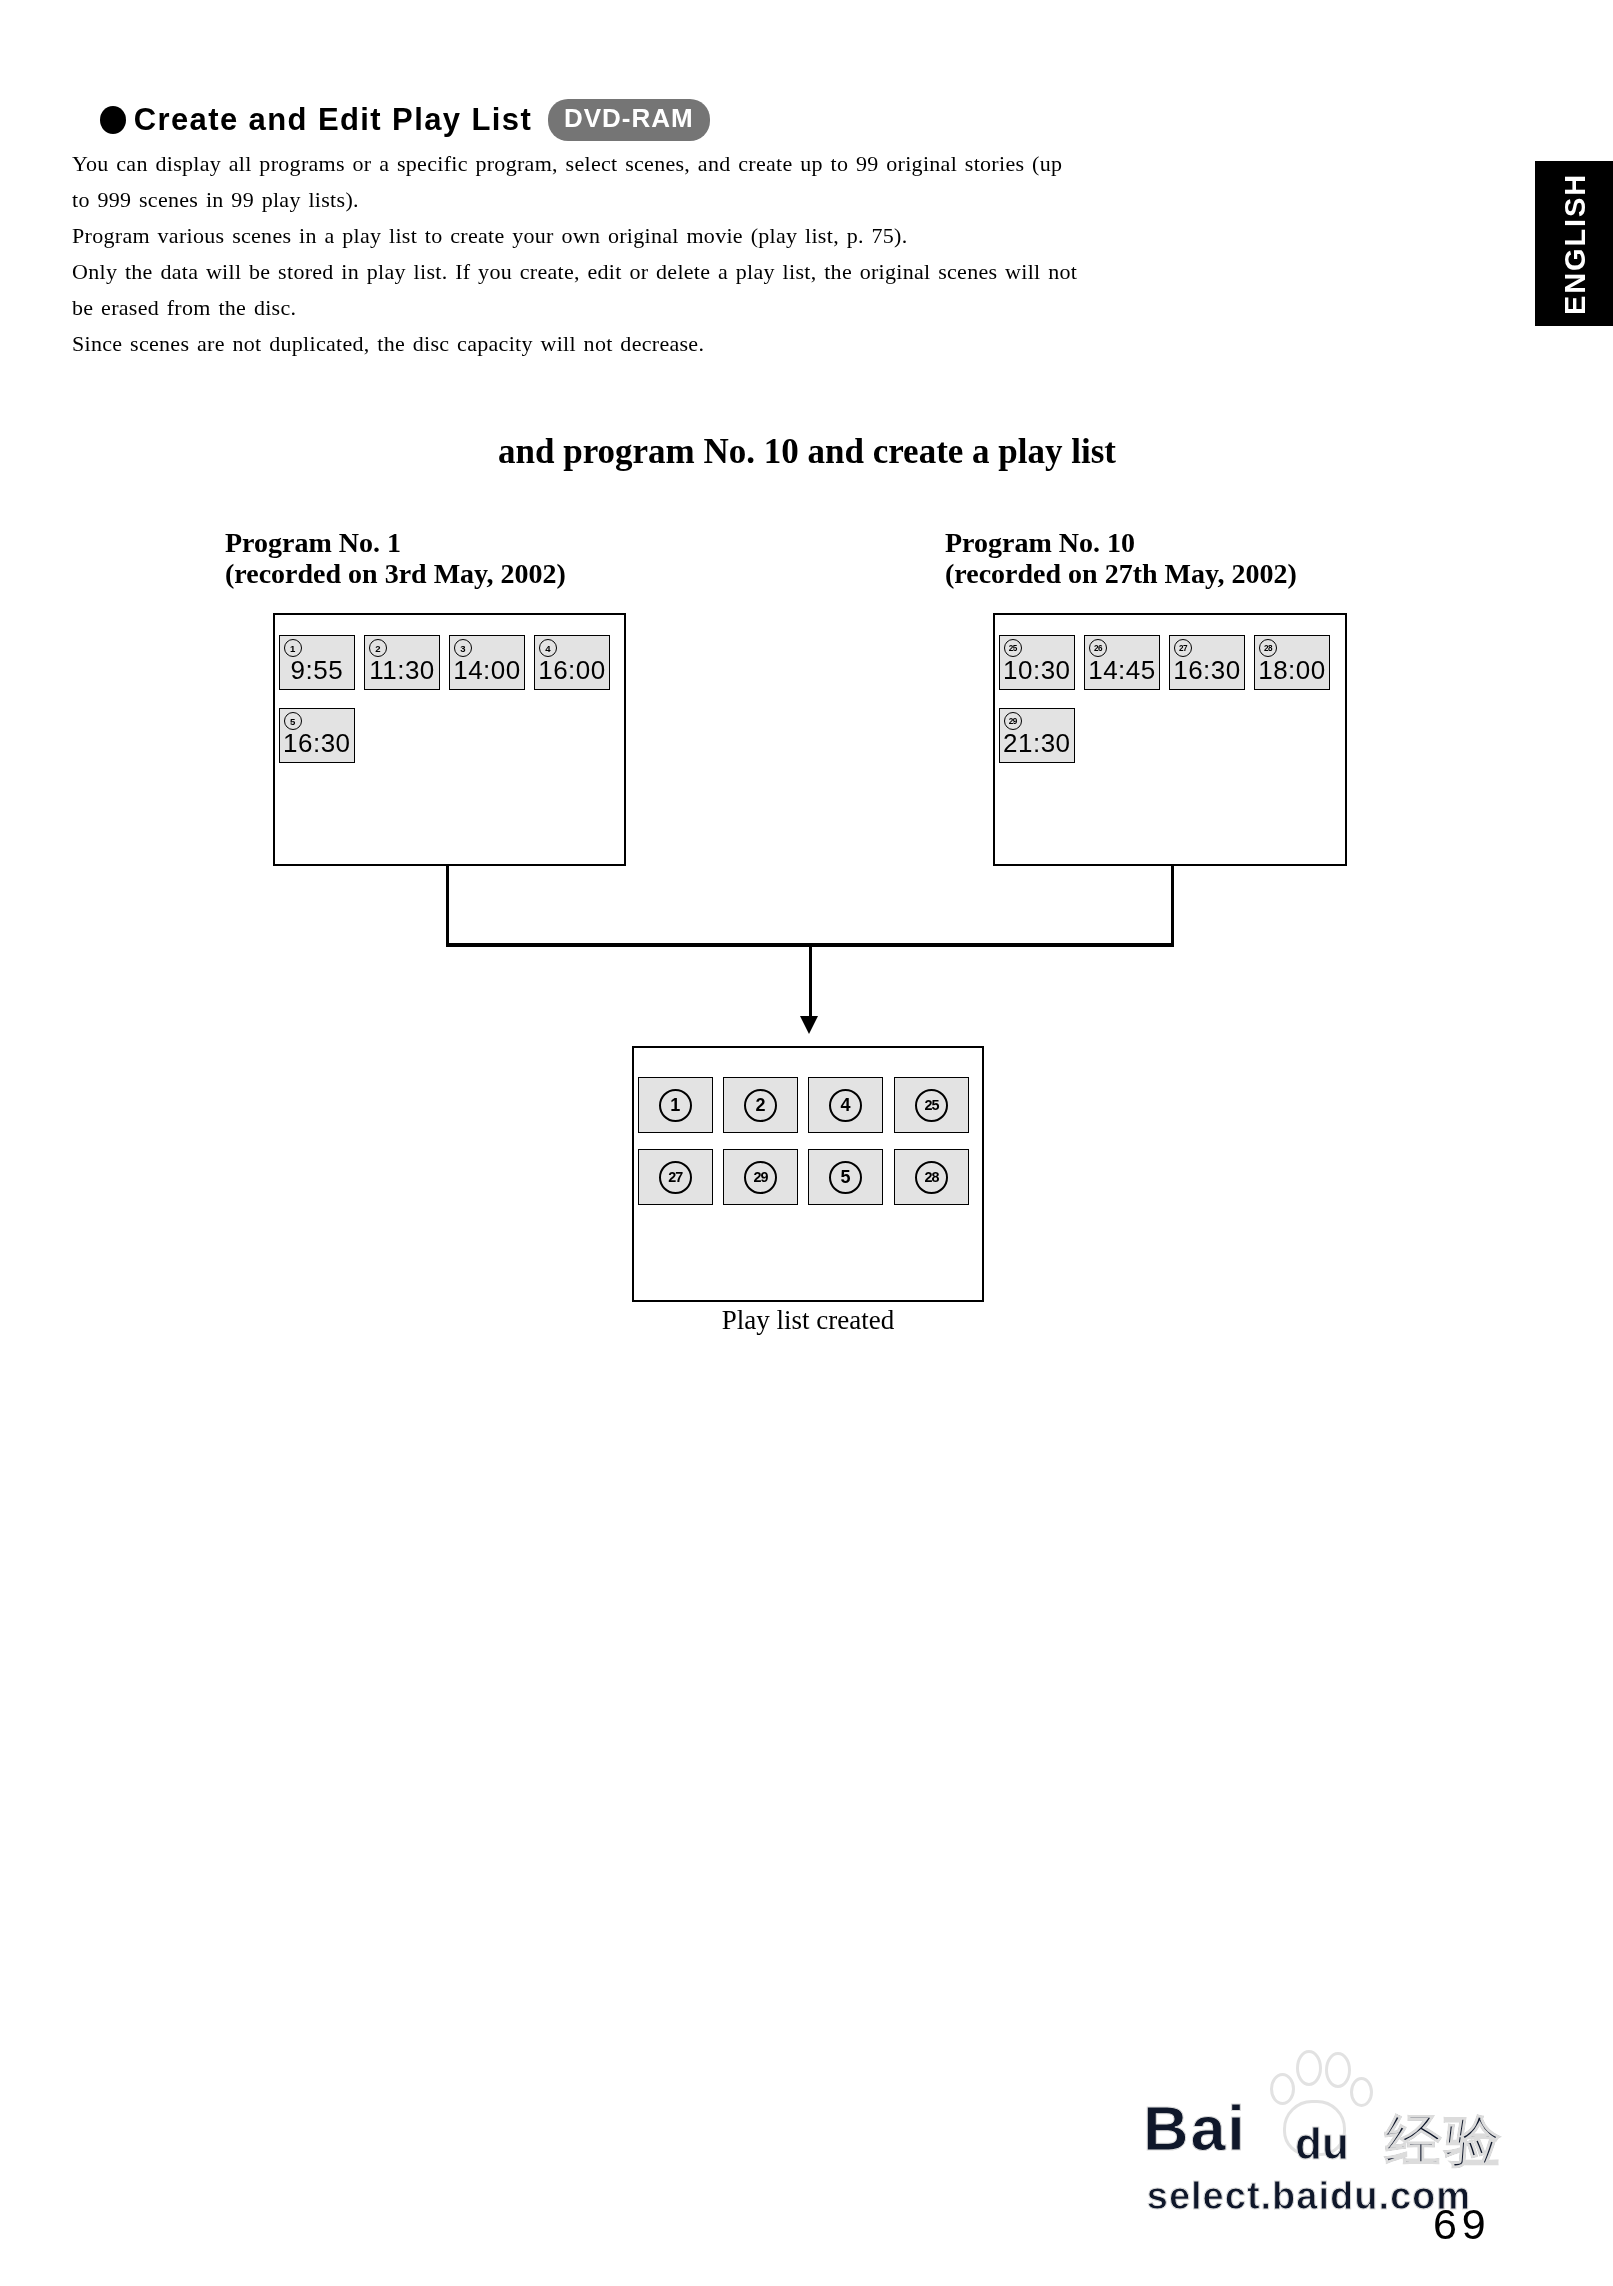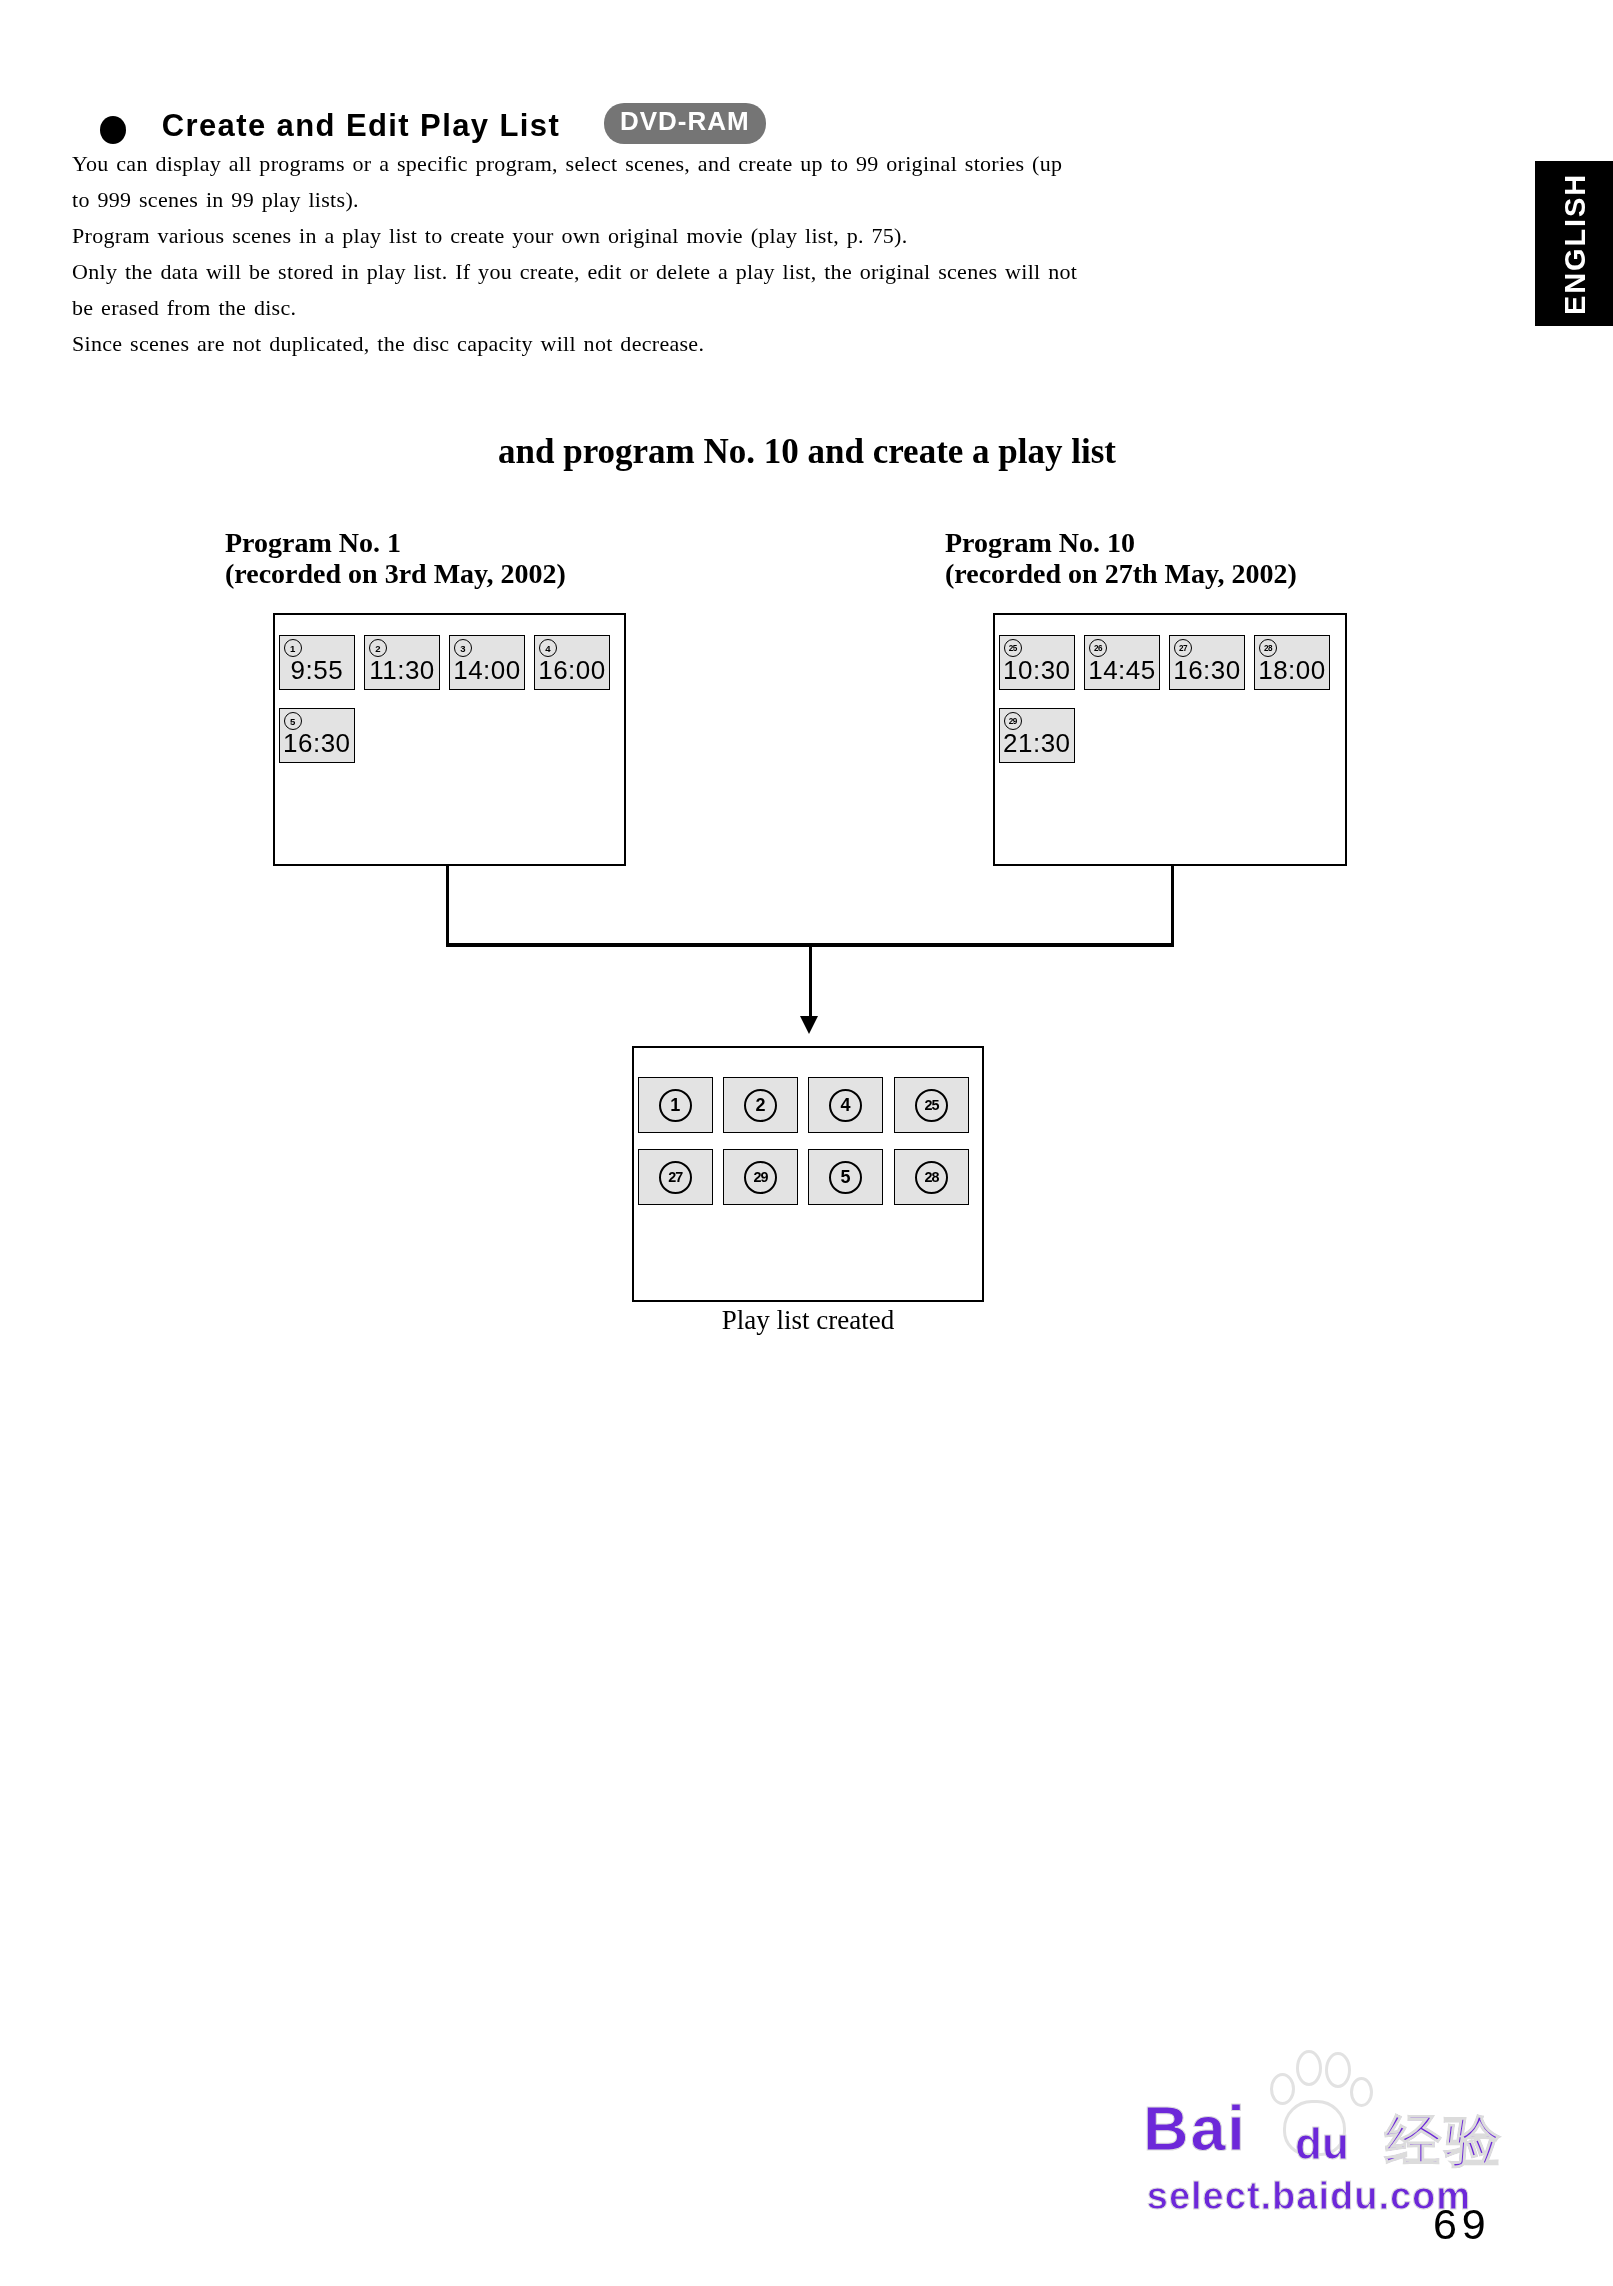--- a/index.html
+++ b/index.html
@@ -1,20 +1,20 @@
 <!DOCTYPE html>
 <html><head>
 <meta charset="utf-8">
 <style>
   html,body{margin:0;padding:0;background:#888;}
   #page{position:relative;width:1614px;height:2286px;background:#ffffff;overflow:hidden;
         font-family:"Liberation Serif",serif;color:#000;margin:0 auto;}
 
   
-  .title-row{position:absolute;left:100px;top:96px;height:48px;display:flex;align-items:flex-end;gap:28px;}
+  .title-row{position:absolute;left:100px;top:96px;height:48px;display:flex;align-items:center;}
   .bullet{width:26px;height:28px;background:#000;border-radius:50%;margin-right:7.7px;}
   .title-text{font-family:"Liberation Sans",sans-serif;font-weight:bold;font-size:31px;letter-spacing:1.4px;white-space:nowrap;}
   .badge{margin-left:15.4px;background:#757575;color:#fff;border-radius:20px;padding:3.8px 16.3px 6.7px 16.3px;
          font-family:"Liberation Sans",sans-serif;font-weight:bold;font-size:26px;letter-spacing:1px;}
 
   
   .eng-tab{position:absolute;left:1535px;top:161px;width:79px;height:165px;background:#000;}
   .eng-text{position:absolute;left:50%;top:50%;transform:translate(-50%,-50%) rotate(-90deg);
             color:#fff;font-family:"Liberation Sans",sans-serif;font-weight:bold;font-size:29px;
             letter-spacing:1.9px;white-space:nowrap;}
@@ -61,21 +61,21 @@
   .hline{left:446px;top:943px;width:728px;height:3.8px;}
   .stem{left:809px;top:947px;width:2.9px;height:71px;}
   .arrowhead{position:absolute;left:800px;top:1016px;width:0;height:0;
              border-left:9.6px solid transparent;border-right:9.6px solid transparent;border-top:18px solid #000;}
 
   
   .pl-caption{position:absolute;left:632px;top:1305px;width:352px;text-align:center;
               font-weight:normal;font-size:27px;}
 
   
-  .wm{position:absolute;left:1143px;top:2046px;width:403px;height:183px;color:#6d28d9;
+  .wm{position:absolute;left:1143px;top:2046px;width:403px;height:183px;color:#0f172a;
       -webkit-text-stroke:1px #dcdcdc;font-family:"Liberation Sans",sans-serif;font-weight:bold;}
   .wm-bai{position:absolute;left:0;top:46px;font-size:63px;letter-spacing:1.9px;}
   .wm-du{position:absolute;left:152px;top:73px;font-size:44px;}
   .wm-cjk{position:absolute;left:242px;top:50px;font-size:56px;letter-spacing:3.8px;margin-top:8px;}
   .wm-url{position:absolute;left:3.8px;top:129px;font-size:38px;letter-spacing:1px;}
   .paw{position:absolute;left:121px;top:0;width:110px;height:117px;}
   .paw div{position:absolute;border:3.8px solid #e2e2e2;border-radius:50%;box-sizing:border-box;}
   .paw .pad{left:19px;top:54px;width:63px;height:56px;border-radius:29px 29px 25px 25px;}
   .paw .t1{left:5.8px;top:27px;width:25px;height:32px;}
   .paw .t2{left:32px;top:3.8px;width:26px;height:36px;}

